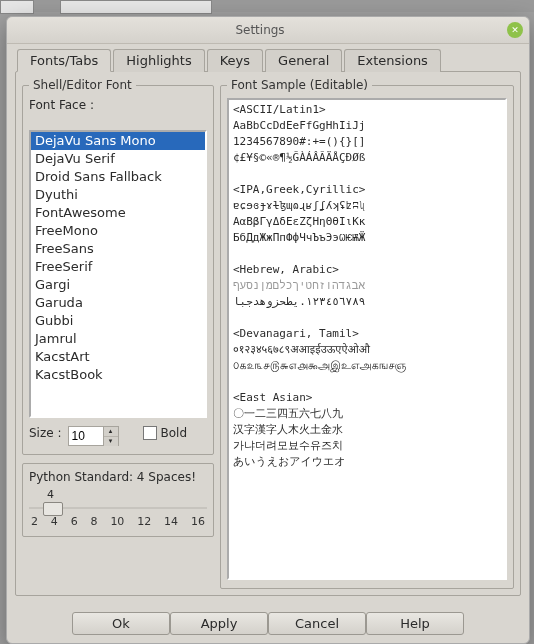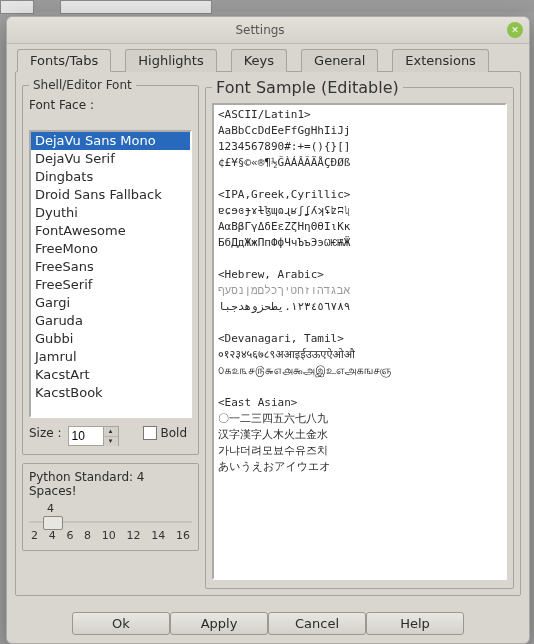--- a/index.html
+++ b/index.html
@@ -74,21 +74,21 @@
 
   .body {
     flex: 1;
     padding: 4px 8px 8px 8px;
     display: flex;
     flex-direction: column;
   }
 
   .tabs {
     display: flex;
-    gap: 12px;
+    gap: 0;
     margin-bottom: 0;
     margin-left: 2px;
   }
   .tab {
     border: 1px solid #a7a49d;
     border-bottom: none;
     background: #d3d0ca;
     padding: 3px 12px;
     font-size: 13px;
     border-radius: 3px 3px 0 0;
@@ -107,21 +107,21 @@
   .page {
     border: 1px solid #a7a49d;
     border-radius: 2px;
     flex: 1;
     display: flex;
     padding: 6px;
     gap: 6px;
   }
 
   .col-left {
-    width: 177px;
+    width: 192px;
     display: flex;
     flex-direction: column;
     gap: 8px;
   }
   .col-right {
     flex: 1;
     display: flex;
     flex-direction: column;
   }
 
@@ -204,21 +204,21 @@
     border:1px solid #8a8781;
     border-radius:2px;
     cursor:pointer;
   }
   .ticks{
     display:flex; justify-content:space-between;
     font-size:11px; color:#333;
     padding:0 2px;
   }
 
-  .sample-legend{font-size:16px;}
+  .sample-legend{font-size:12px;}
 
   .sample {
     flex:1;
     border: 2px inset #fff;
     background:#fff;
     padding: 2px 4px;
     font-family: "DejaVu Sans Mono","Courier New",monospace;
     font-size: 11px;
     line-height: 16px;
     white-space: pre;
@@ -269,21 +269,20 @@
 
       <div class="col-left">
 
         <fieldset>
           <legend>Shell/Editor Font</legend>
 
           <div class="label">Font Face :</div>
           <div class="fontlist">
             <div class="opt sel">DejaVu Sans Mono</div>
             <div class="opt">DejaVu Serif</div>
-            <div class="opt">Dingbats</div>
             <div class="opt">Droid Sans Fallback</div>
             <div class="opt">Dyuthi</div>
             <div class="opt">FontAwesome</div>
             <div class="opt">FreeMono</div>
             <div class="opt">FreeSans</div>
             <div class="opt">FreeSerif</div>
             <div class="opt">Gargi</div>
             <div class="opt">Garuda</div>
             <div class="opt">Gubbi</div>
             <div class="opt">Jamrul</div>

